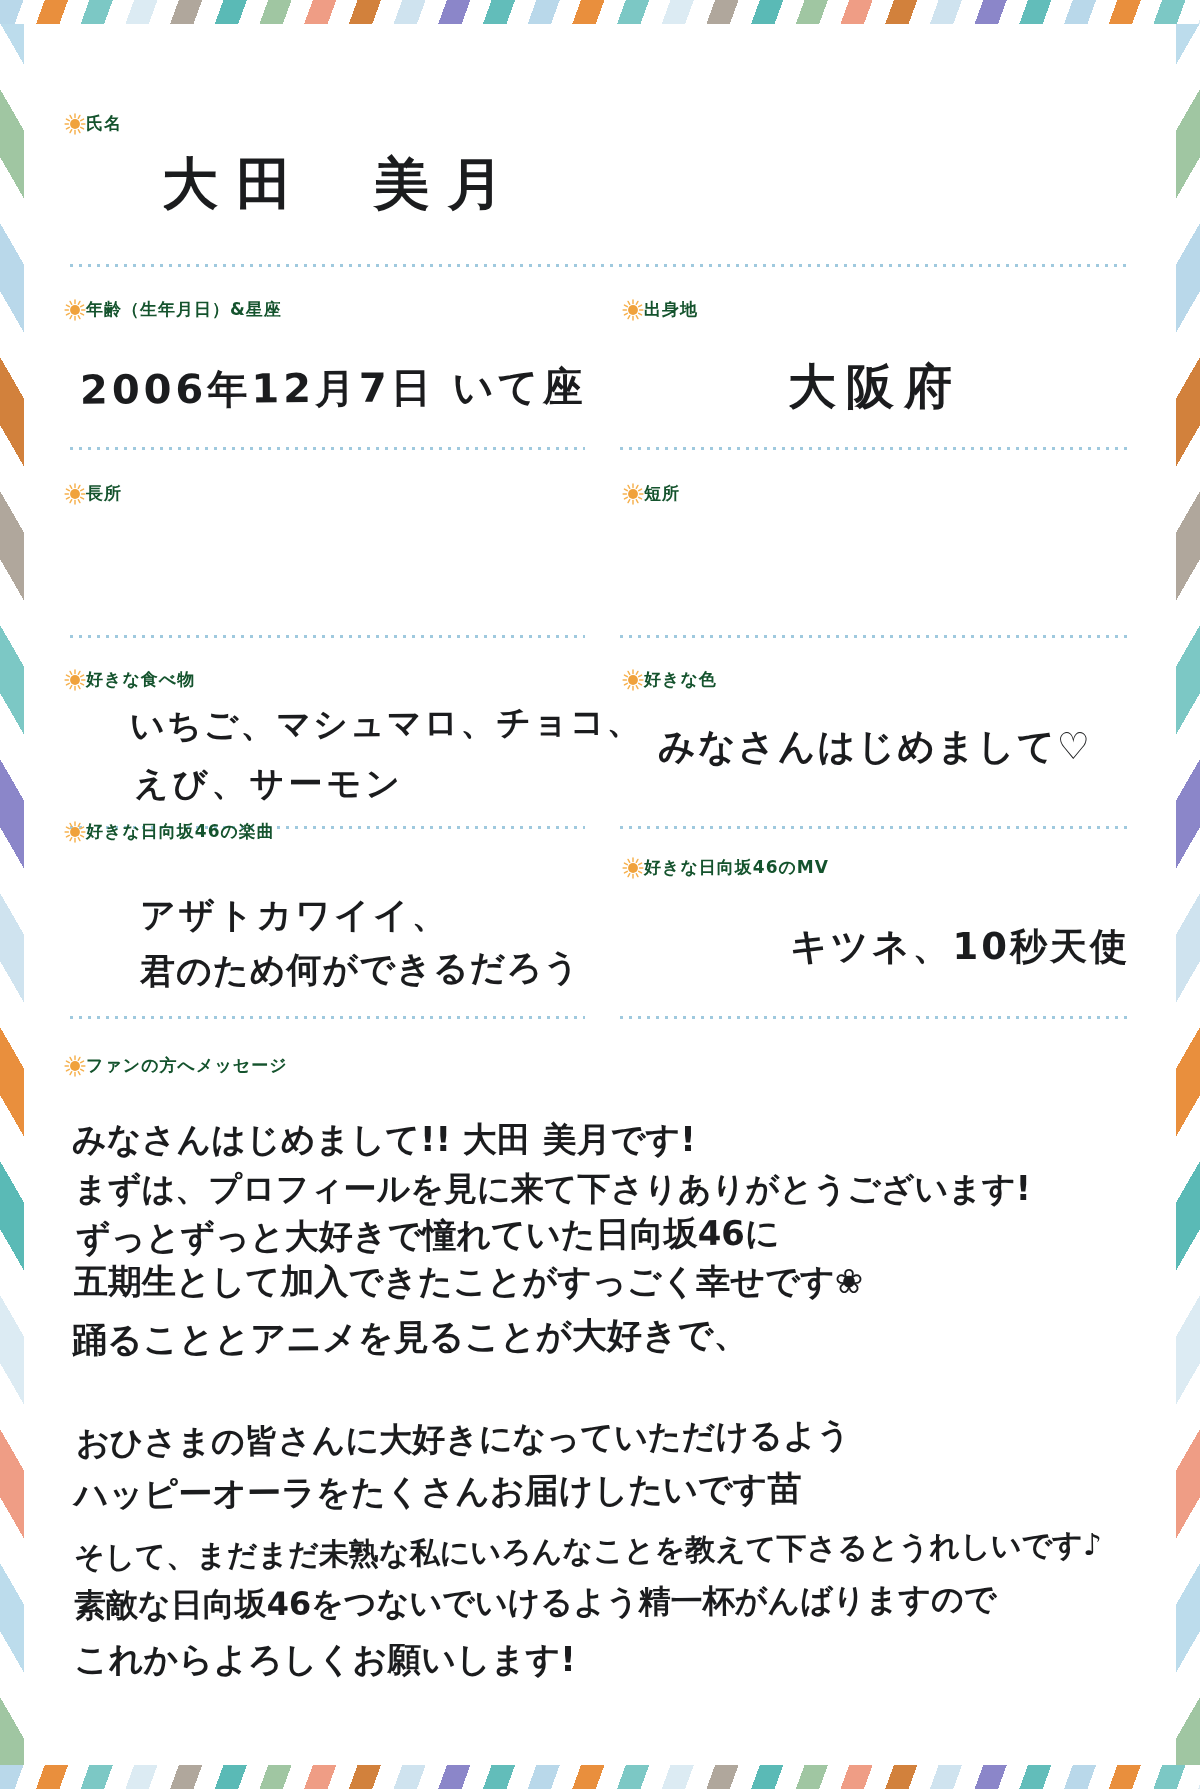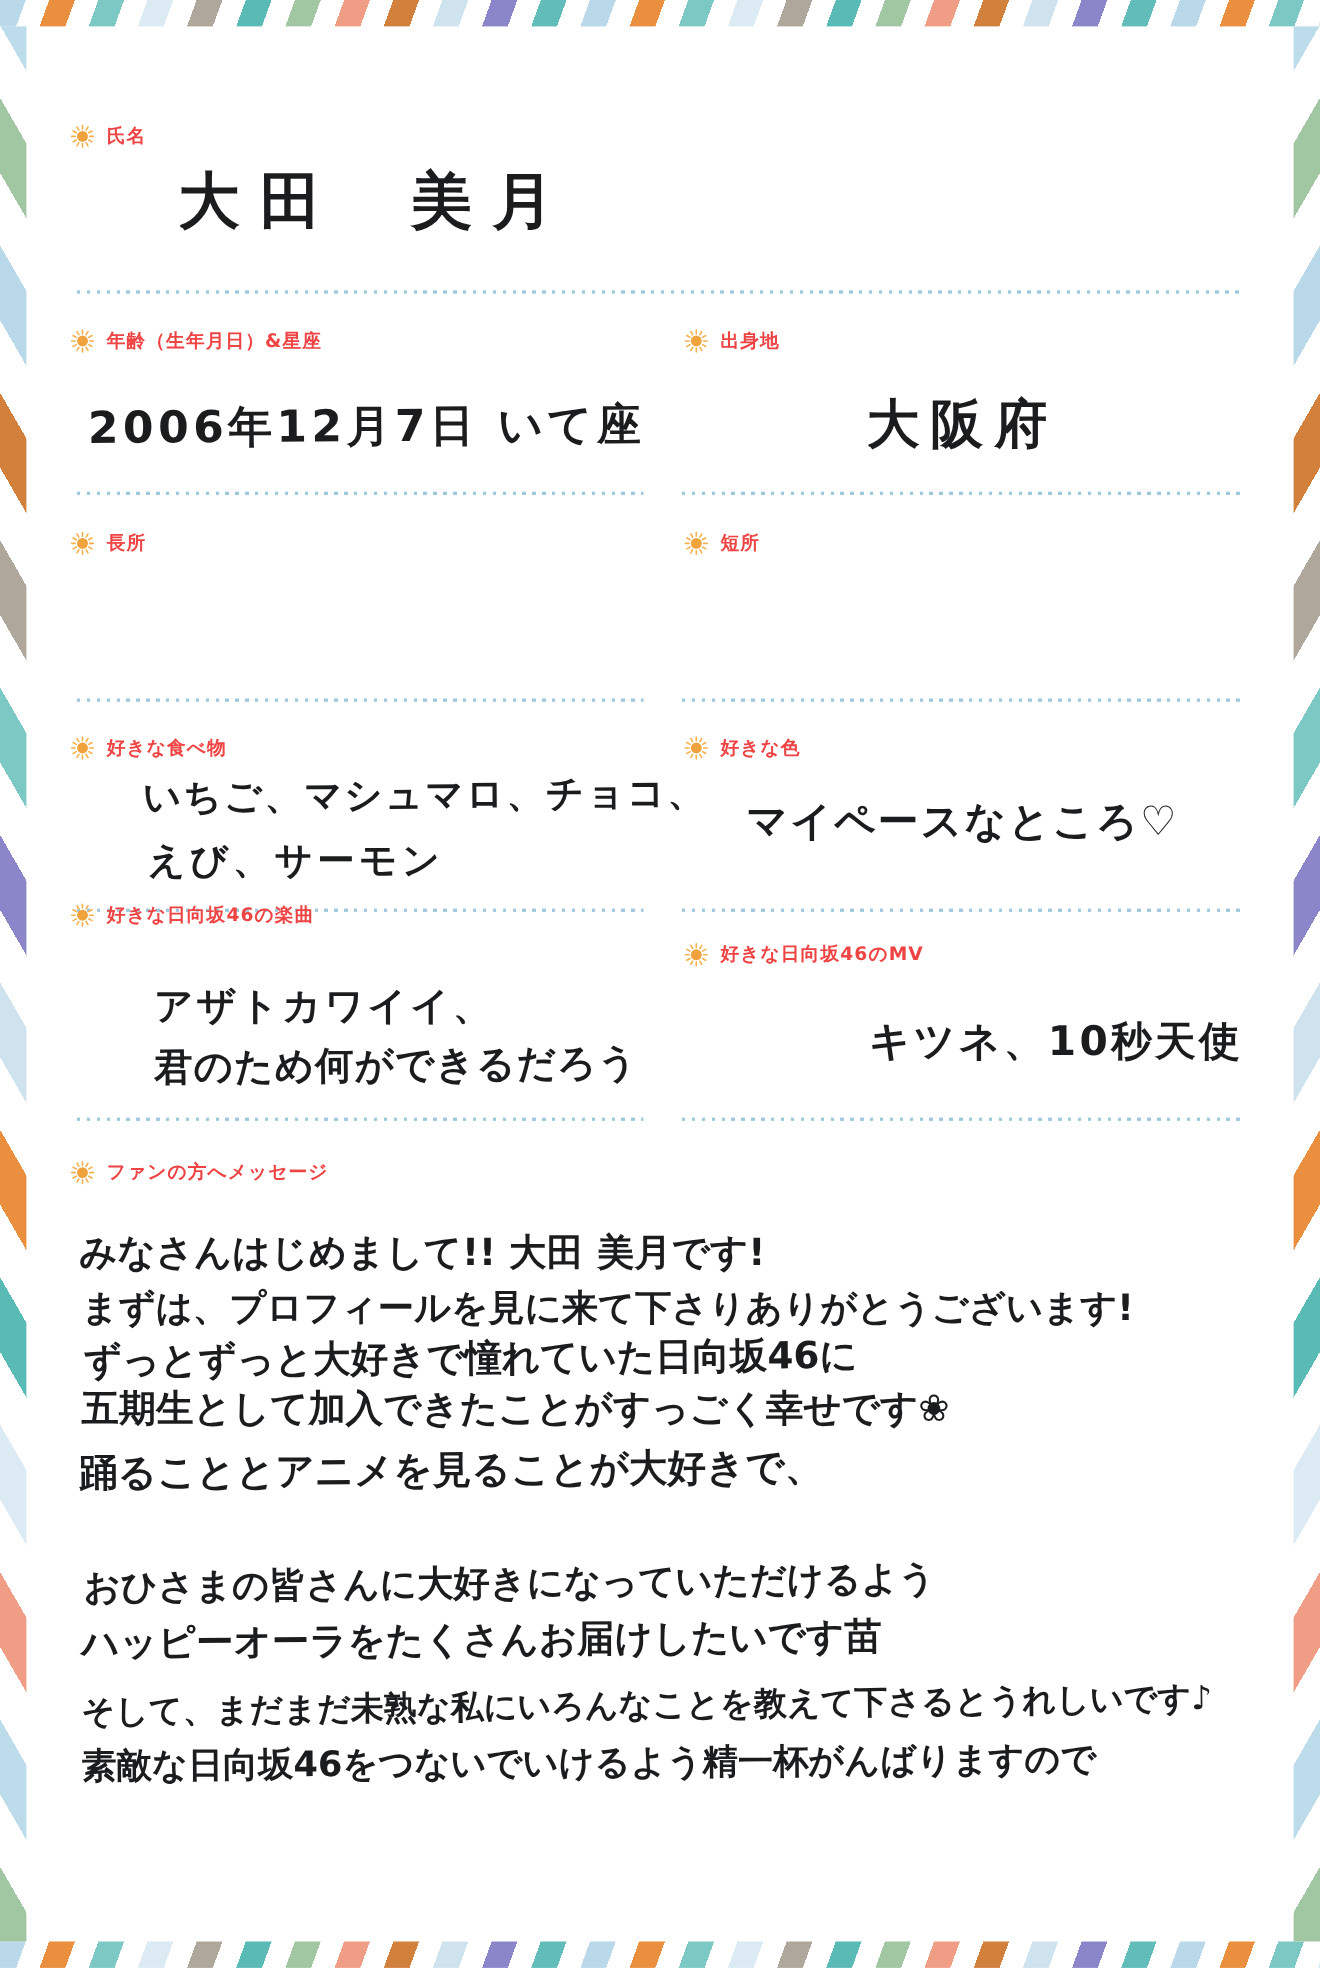--- a/index.html
+++ b/index.html
@@ -45,22 +45,22 @@
       #b0a79c 603px 637px,#ffffff 637px 670px,
       #d2813c 670px 704px,#ffffff 704px 737px,
       #b9d8ea 737px 771px,#ffffff 771px 804px);
   }
   .stripe-left{left:0;}
   .stripe-right{right:0;transform:scaleX(-1);}
 
   
   .label{
     position:absolute;
-    display:flex;align-items:center;gap:11px;
-    color:#ef4444;font-size:17px;font-weight:600;
+    display:flex;align-items:center;
+    color:#14532d;font-size:17px;font-weight:600;
     letter-spacing:1px;white-space:nowrap;z-index:2;
   }
   .sun{width:22px;height:22px;flex:0 0 auto;}
 
   
   .dotted{
     position:absolute;height:3px;z-index:1;
     background:repeating-linear-gradient(to right,#9fc9de 0 3px,transparent 3px 9px);
   }
 
@@ -255,21 +255,21 @@
           <line x1="4.8" y1="12" x2="1.2" y2="12"></line>
         <line x1="5.77" y1="8.4" x2="2.65" y2="6.6"></line>
           <line x1="8.4" y1="5.77" x2="6.6" y2="2.65"></line>
       </g>
         <circle cx="12" cy="12" r="5.4" fill="#f0a23c"></circle>
     </svg>
     <span>好きな色</span>
   </div>
   <div class="hand v-food1">いちご、マシュマロ、チョコ、</div>
   <div class="hand v-food2">えび、サーモン</div>
-  <div class="hand v-color center">マイペースなところ♡</div>
+  <div class="hand v-color center">みなさんはじめまして♡</div>
 
   <div class="dotted" style="top:826px;left:70px;width:515px;"></div>
   <div class="dotted" style="top:826px;left:620px;width:508px;"></div>
 
   <div class="label" style="top:820px;left:64px;">
     <svg class="sun" viewBox="0 0 24 24">
       <g stroke="#f6b14e" stroke-width="1.6" stroke-linecap="round">
         <line x1="12" y1="4.8" x2="12" y2="1.2"></line>
           <line x1="15.6" y1="5.77" x2="17.4" y2="2.65"></line>
         <line x1="18.23" y1="8.4" x2="21.35" y2="6.6"></line>
@@ -337,14 +337,15 @@
 
   <div class="msg m0">みなさんはじめまして!! 大田 美月です!</div>
   <div class="msg m1">まずは、プロフィールを見に来て下さりありがとうございます!</div>
   <div class="msg m2">ずっとずっと大好きで憧れていた日向坂46に</div>
   <div class="msg m3">五期生として加入できたことがすっごく幸せです❀</div>
   <div class="msg m4">踊ることとアニメを見ることが大好きで、</div>
   <div class="msg m6">おひさまの皆さんに大好きになっていただけるよう</div>
   <div class="msg m7">ハッピーオーラをたくさんお届けしたいです苗</div>
   <div class="msg m8">そして、まだまだ未熟な私にいろんなことを教えて下さるとうれしいです♪</div>
   <div class="msg m9">素敵な日向坂46をつないでいけるよう精一杯がんばりますので</div>
+  <div class="msg m10">これからよろしくお願いします!</div>
 
 </div>
 
 </body></html>

